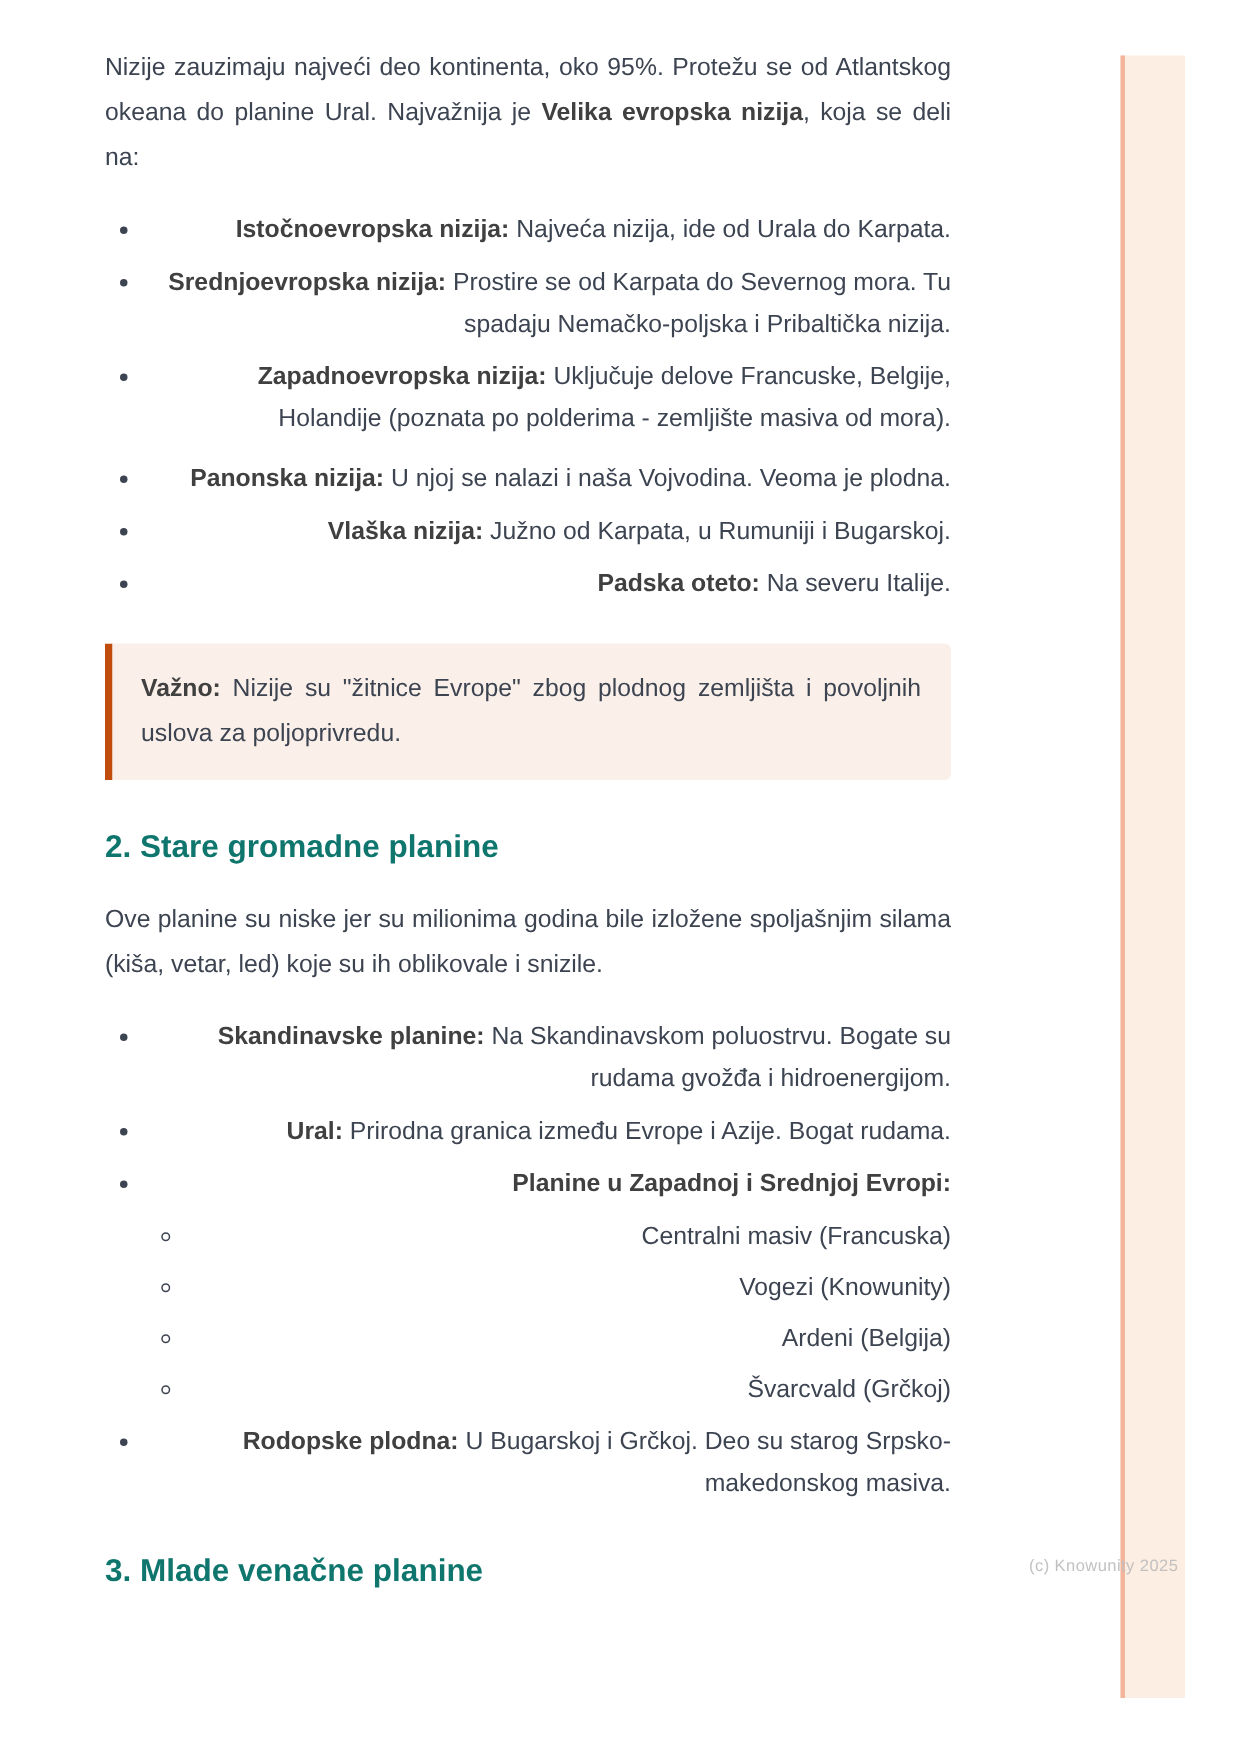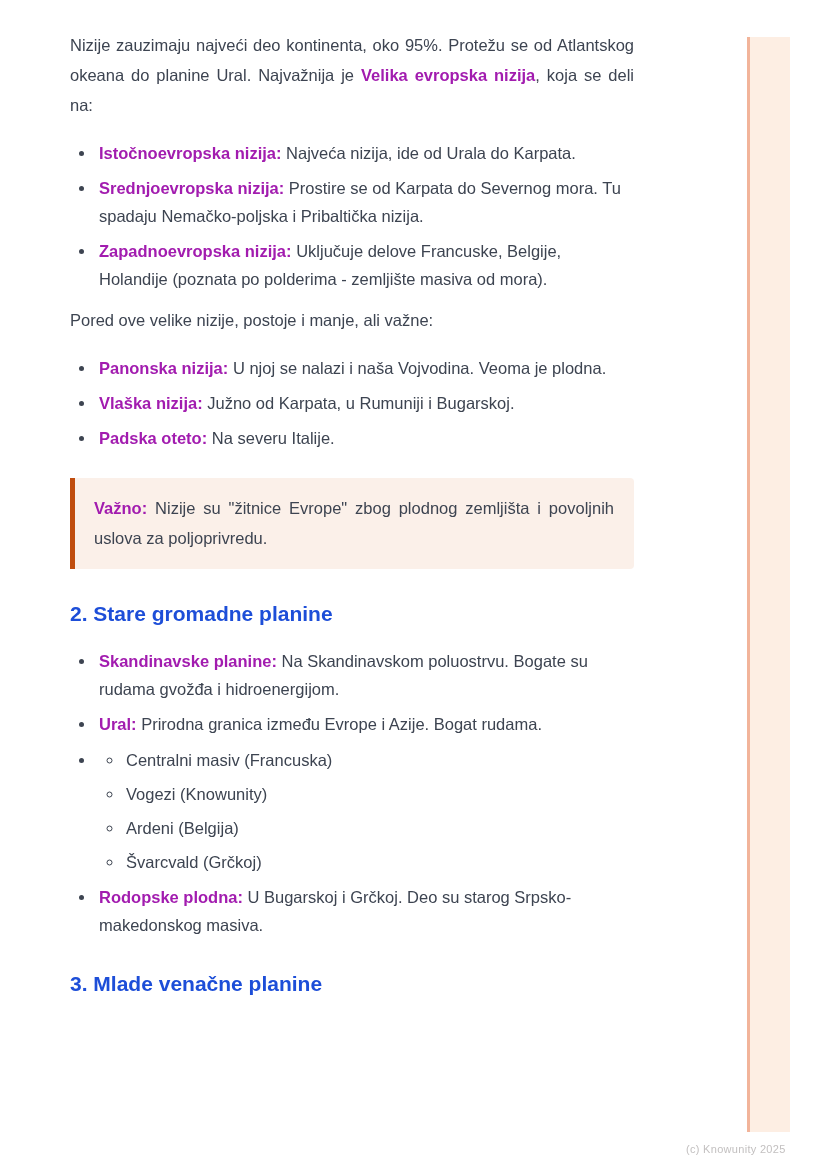--- a/index.html
+++ b/index.html
@@ -13,72 +13,73 @@
   .stripe {
     position:absolute;
     left:747px; top:37px;
     width:43px; height:1095px;
     background:#fdeee3;
     border-left:3px solid #f2b49a;
     z-index:1;
   }
   .watermark {
     position:absolute;
-    left:686px; top:1143px;
+    left:686px; top:1038px;
     font-size:11px;
     line-height:13px;
     color:#c3c0c0;
     letter-spacing:0.3px;
     z-index:2;
     white-space:nowrap;
     text-align:right;
   }
   .content {
     position:absolute;
     left:70px; top:30px;
     width:564px;
     font-size:16.5px;
     line-height:30px;
     z-index:1;
   }
   .content p {
     text-align:justify;
     margin:0 0 19px;
   }
-  strong { color:#a21caf; font-weight:700; }
+  strong { color:#404040; font-weight:700; }
   ul.main-list {
     list-style:disc;
     margin:0 0 12px;
     padding-left:26px;
   }
   ul.main-list > li {
     line-height:28px;
     margin-bottom:7px;
     padding-left:3px;
+    text-align:right;
   }
   ul.sub-list {
     list-style:circle;
     padding-left:25px;
     margin:8px 0 2px;
   }
   ul.sub-list > li {
     line-height:27px;
     margin-bottom:7px;
     padding-left:2px;
   }
   .callout {
     background:#fbf0e9;
     border-left:5px solid #c04d0e;
     border-radius:0 4px 4px 0;
     padding:15px 20px 16px 19px;
     margin:26px 0 32px;
     text-align:justify;
   }
   h2.section-heading {
-    color:#1d4ed8;
+    color:#0f766e;
     font-size:21px;
     line-height:26px;
     font-weight:700;
     margin:32px 0 20px;
   }
 </style>
 </head>
 <body>
 
 <div class="stripe"></div>
@@ -87,38 +88,38 @@
 <main class="content">
 
   <p><span>Nizije zauzimaju najveći deo kontinenta, oko 95%. Protežu se od Atlantskog okeana do planine Ural. Najvažnija je </span><strong>Velika evropska nizija</strong><span>, koja se deli na:</span></p>
 
   <ul class="main-list">
     <li><strong>Istočnoevropska nizija:</strong><span> Najveća nizija, ide od Urala do Karpata.</span></li>
     <li><strong>Srednjoevropska nizija:</strong><span> Prostire se od Karpata do Severnog mora. Tu spadaju Nemačko-poljska i Pribaltička nizija.</span></li>
     <li><strong>Zapadnoevropska nizija:</strong><span> Uključuje delove Francuske, Belgije, Holandije (poznata po polderima - zemljište masiva od mora).</span></li>
   </ul>
 
-  <p>Pored ove velike nizije, postoje i manje, ali važne:</p>
 
   <ul class="main-list">
     <li><strong>Panonska nizija:</strong><span> U njoj se nalazi i naša Vojvodina. Veoma je plodna.</span></li>
     <li><strong>Vlaška nizija:</strong><span> Južno od Karpata, u Rumuniji i Bugarskoj.</span></li>
     <li><strong>Padska oteto:</strong><span> Na severu Italije.</span></li>
   </ul>
 
   <div class="callout"><strong>Važno:</strong><span> Nizije su "žitnice Evrope" zbog plodnog zemljišta i povoljnih uslova za poljoprivredu.</span></div>
 
   <h2 class="section-heading">2. Stare gromadne planine</h2>
 
+  <p>Ove planine su niske jer su milionima godina bile izložene spoljašnjim silama (kiša, vetar, led) koje su ih oblikovale i snizile.</p>
 
 
   <ul class="main-list">
     <li><strong>Skandinavske planine:</strong><span> Na Skandinavskom poluostrvu. Bogate su rudama gvožđa i hidroenergijom.</span></li>
     <li><strong>Ural:</strong><span> Prirodna granica između Evrope i Azije. Bogat rudama.</span></li>
-    <li>
+    <li><strong>Planine u Zapadnoj i Srednjoj Evropi:</strong>
       <ul class="sub-list">
         <li>Centralni masiv (Francuska)</li>
         <li>Vogezi (Knowunity)</li>
         <li>Ardeni (Belgija)</li>
         <li>Švarcvald (Grčkoj)</li>
       </ul>
     </li>
     <li><strong>Rodopske plodna:</strong><span> U Bugarskoj i Grčkoj. Deo su starog Srpsko-makedonskog masiva.</span></li>
   </ul>
 

